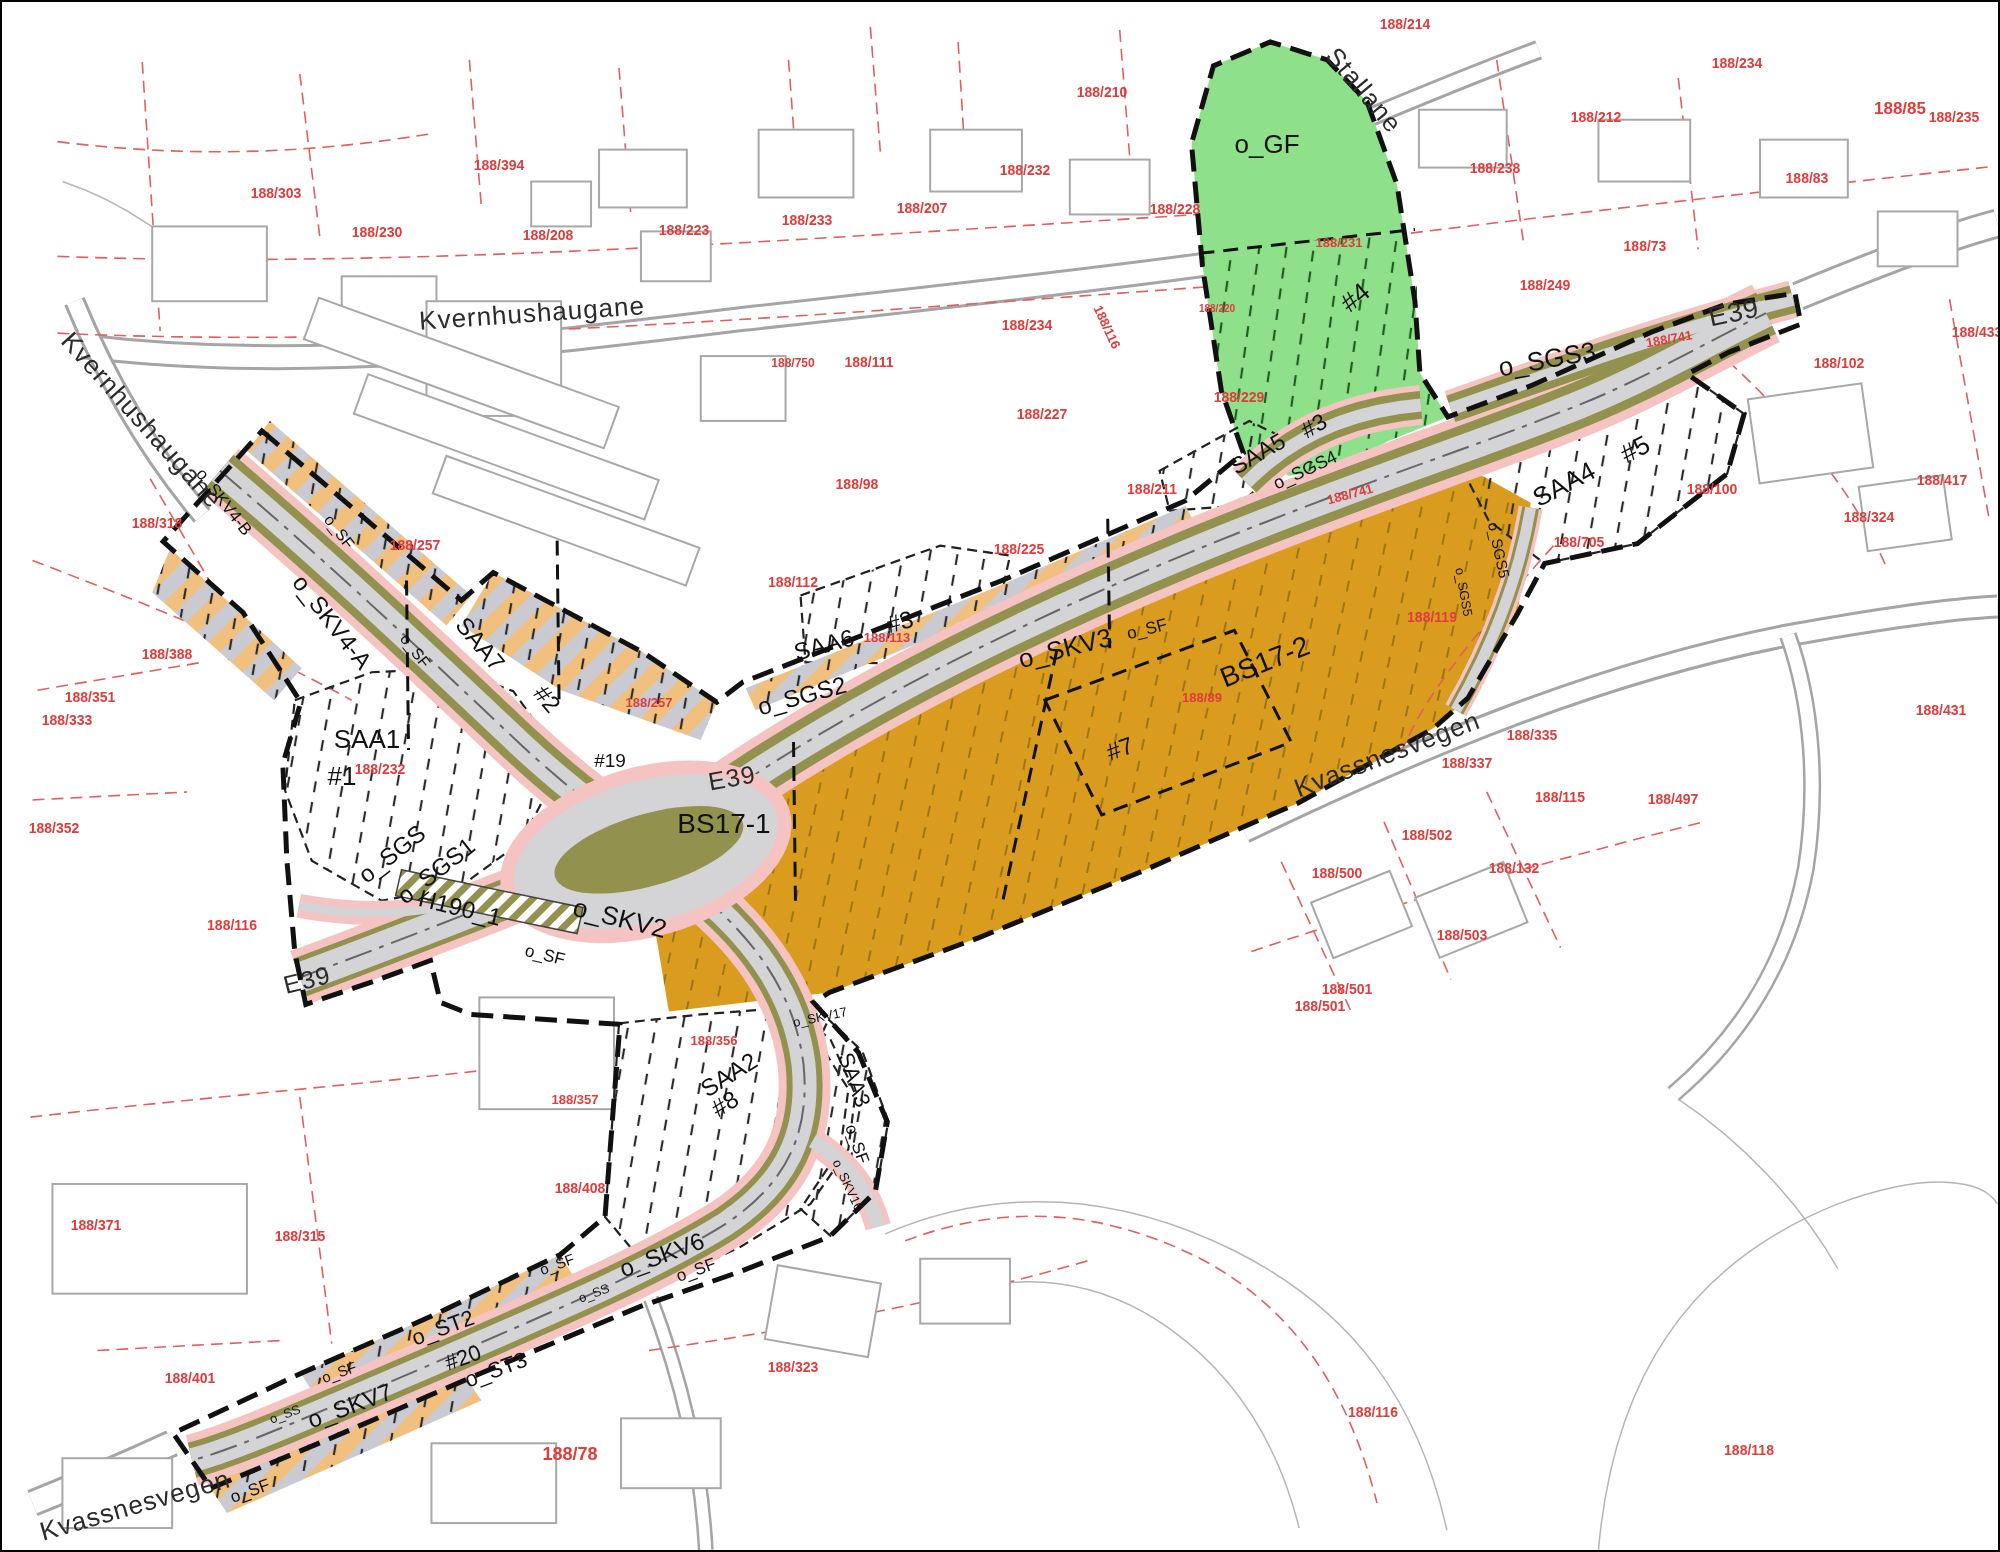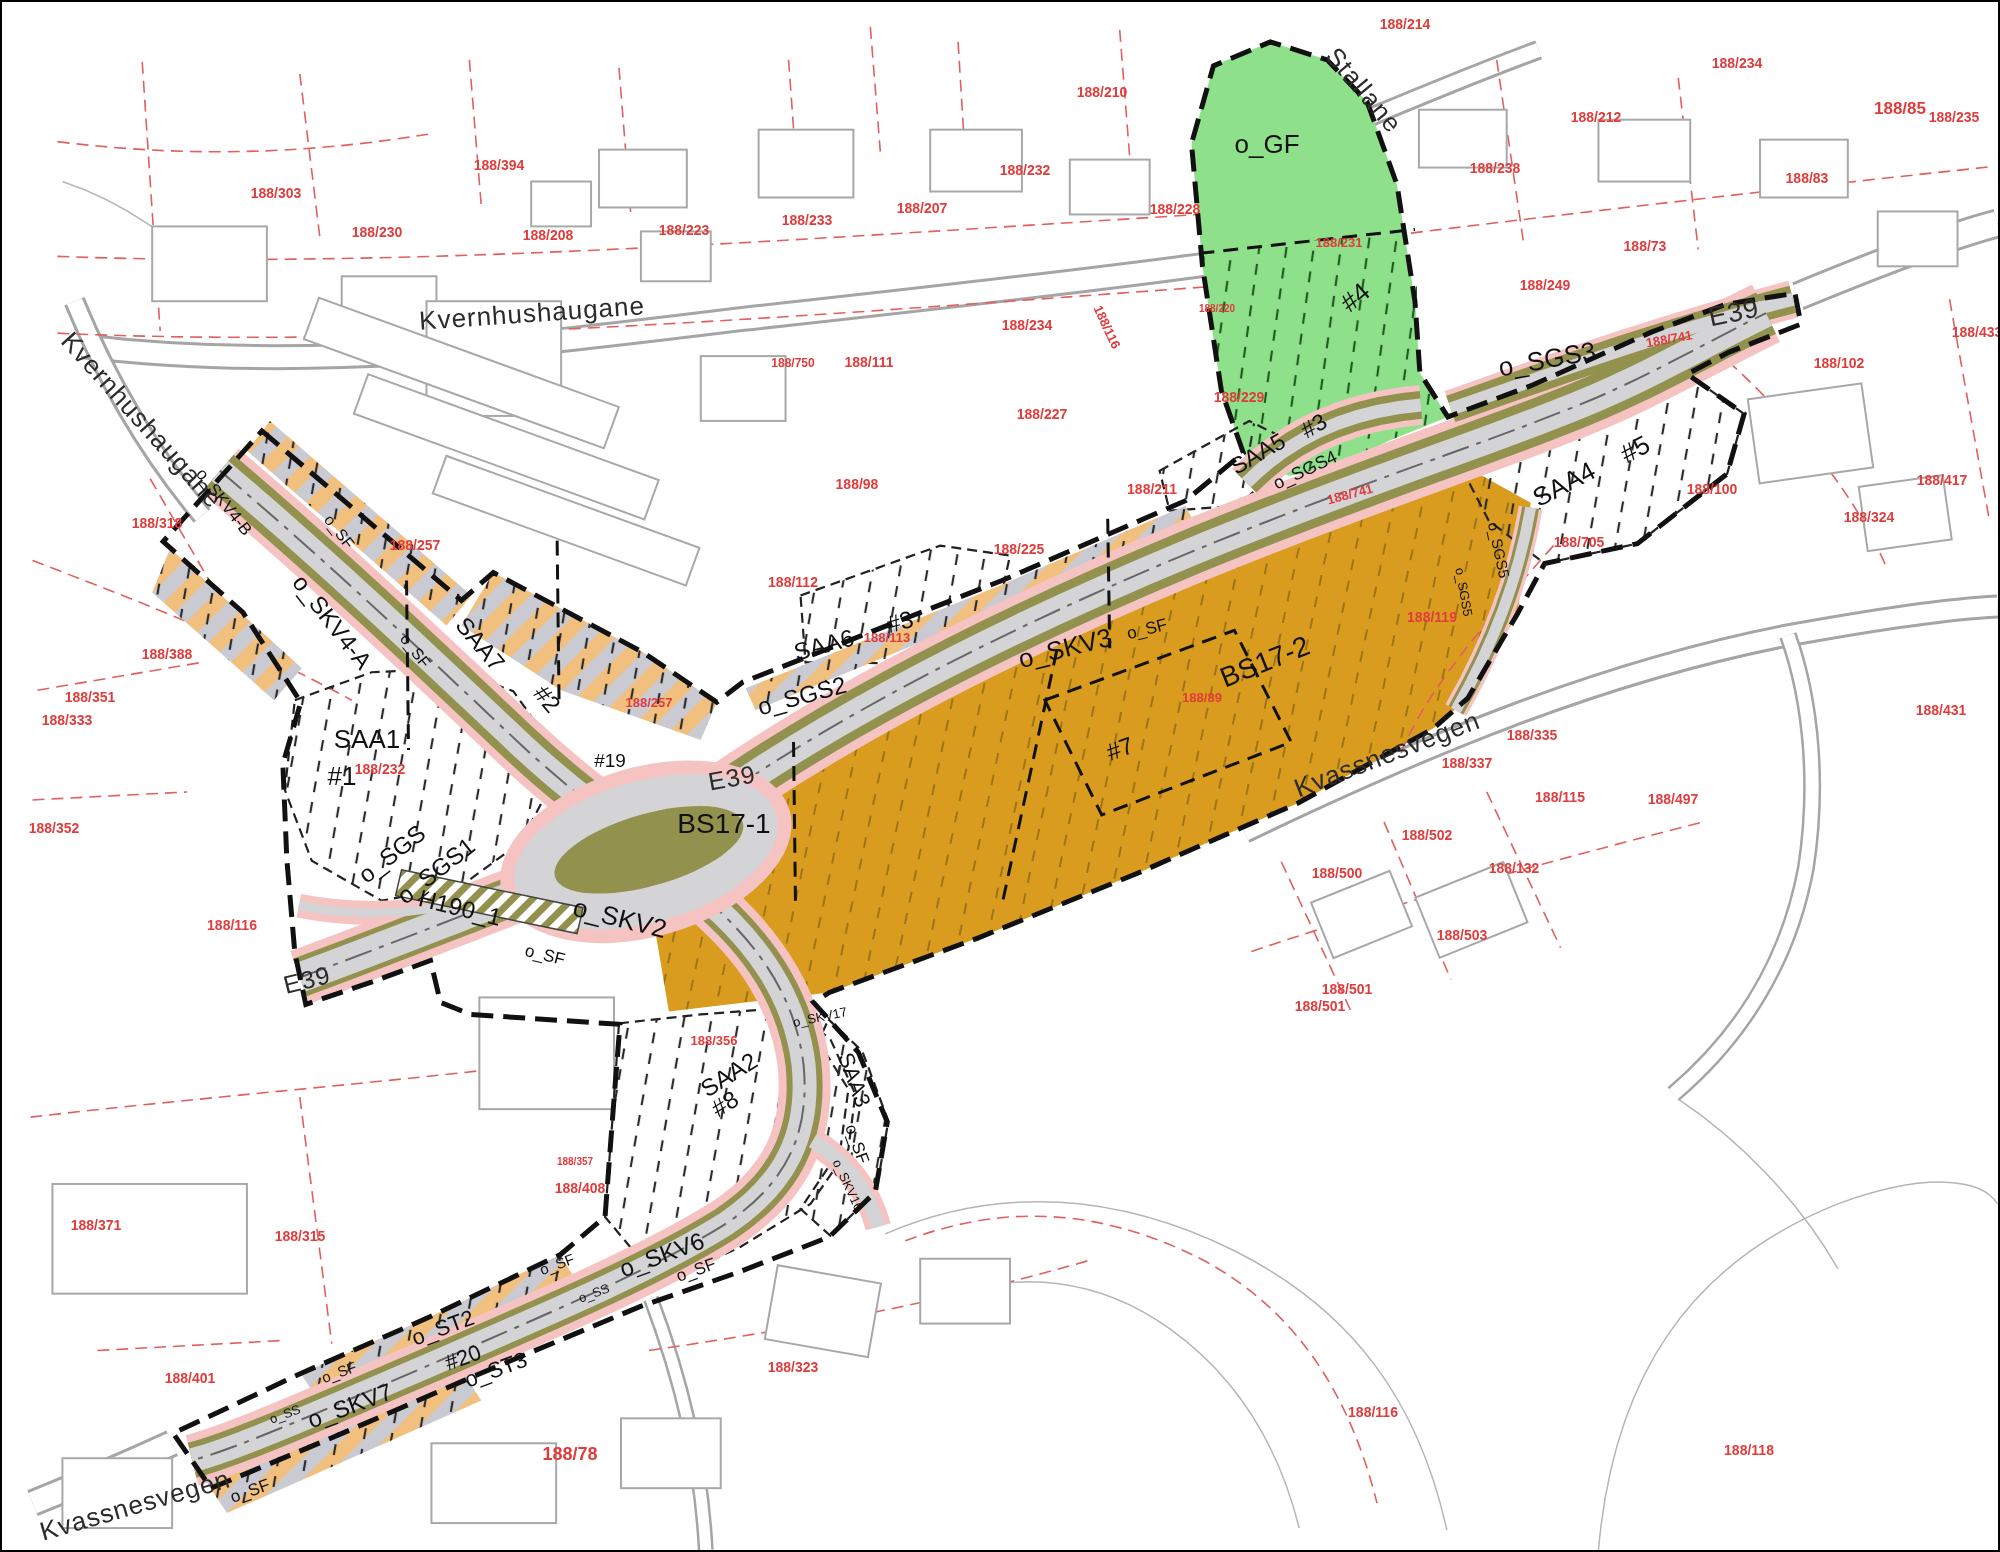--- a/index.html
+++ b/index.html
@@ -373,21 +373,21 @@
       <span class="lbl lbl-parcel" style="left: 1465px; top: 761px; font-size: 14px; transform: translate(-50%, -50%) rotate(0deg);">188/337</span>
       <span class="lbl lbl-parcel" style="left: 1558px; top: 795px; font-size: 14px; transform: translate(-50%, -50%) rotate(0deg);">188/115</span>
       <span class="lbl lbl-parcel" style="left: 1671px; top: 797px; font-size: 14px; transform: translate(-50%, -50%) rotate(0deg);">188/497</span>
       <span class="lbl lbl-parcel" style="left: 1425px; top: 833px; font-size: 14px; transform: translate(-50%, -50%) rotate(0deg);">188/502</span>
       <span class="lbl lbl-parcel" style="left: 1335px; top: 871px; font-size: 14px; transform: translate(-50%, -50%) rotate(0deg);">188/500</span>
       <span class="lbl lbl-parcel" style="left: 1512px; top: 866px; font-size: 14px; transform: translate(-50%, -50%) rotate(0deg);">188/132</span>
       <span class="lbl lbl-parcel" style="left: 1460px; top: 933px; font-size: 14px; transform: translate(-50%, -50%) rotate(0deg);">188/503</span>
       <span class="lbl lbl-parcel" style="left: 1345px; top: 987px; font-size: 14px; transform: translate(-50%, -50%) rotate(0deg);">188/501</span>
       <span class="lbl lbl-parcel" style="left: 1318px; top: 1004px; font-size: 14px; transform: translate(-50%, -50%) rotate(0deg);">188/501</span>
       <span class="lbl lbl-parcel" style="left: 712px; top: 1038px; font-size: 13px; transform: translate(-50%, -50%) rotate(0deg);">188/356</span>
-      <span class="lbl lbl-parcel" style="left: 573px; top: 1160px; font-size: 10px; transform: translate(-50%, -50%) rotate(0deg);">188/357</span>
+      <span class="lbl lbl-parcel" style="left: 573px; top: 1097px; font-size: 13px; transform: translate(-50%, -50%) rotate(0deg);">188/357</span>
       <span class="lbl lbl-parcel" style="left: 94px; top: 1223px; font-size: 14px; transform: translate(-50%, -50%) rotate(0deg);">188/371</span>
       <span class="lbl lbl-parcel" style="left: 298px; top: 1234px; font-size: 14px; transform: translate(-50%, -50%) rotate(0deg);">188/315</span>
       <span class="lbl lbl-parcel" style="left: 578px; top: 1170px; font-size: 14px; transform: translate(-50%, -50%) rotate(0deg); margin-top: 16px;">188/408</span>
       <span class="lbl lbl-parcel" style="left: 188px; top: 1376px; font-size: 14px; transform: translate(-50%, -50%) rotate(0deg);">188/401</span>
       <span class="lbl lbl-parcel" style="left: 568px; top: 1452px; font-size: 18px; transform: translate(-50%, -50%) rotate(0deg);">188/78</span>
       <span class="lbl lbl-parcel" style="left: 791px; top: 1365px; font-size: 14px; transform: translate(-50%, -50%) rotate(0deg);">188/323</span>
       <span class="lbl lbl-parcel" style="left: 1371px; top: 1410px; font-size: 14px; transform: translate(-50%, -50%) rotate(0deg);">188/116</span>
       <span class="lbl lbl-parcel" style="left: 1747px; top: 1448px; font-size: 14px; transform: translate(-50%, -50%) rotate(0deg);">188/118</span>
     </div>
 </div>

